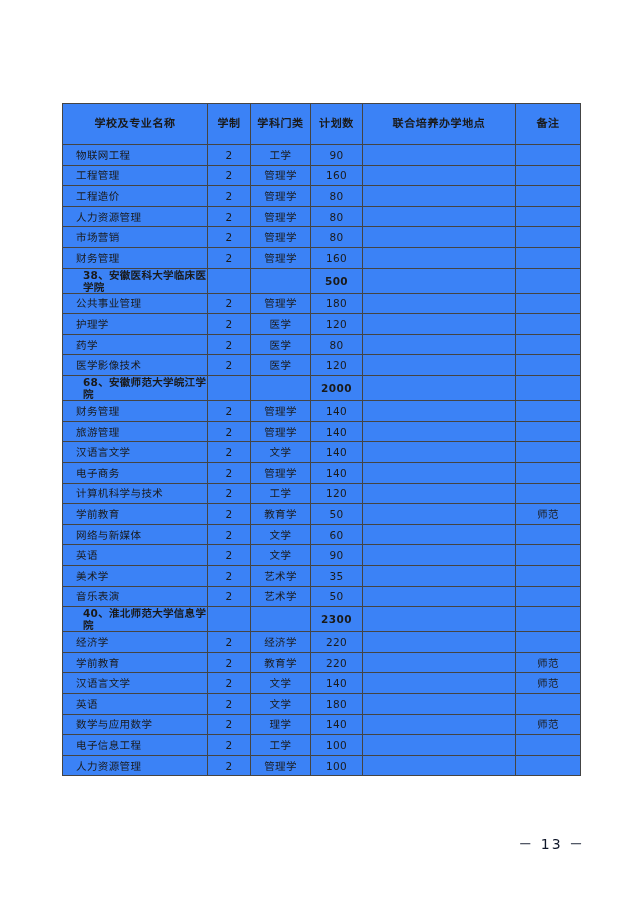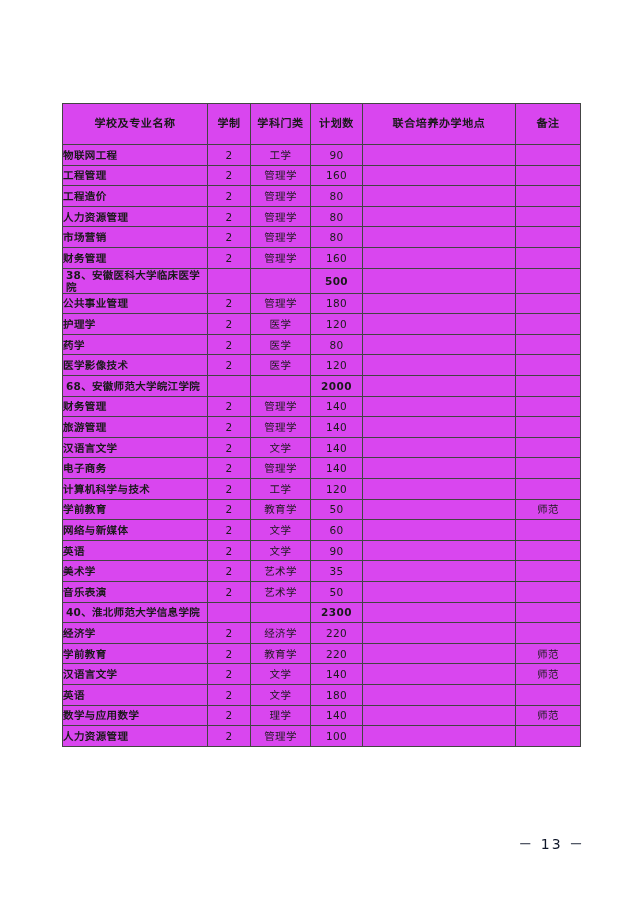--- a/index.html
+++ b/index.html
@@ -25,21 +25,21 @@
     height: 905px;
   }
 
   .plan-table {
     position: absolute;
     left: 62px;
     top: 103px;
     width: 518px;
     border-collapse: collapse;
     table-layout: fixed;
-    background: #d946ef;
+    background: #3b82f6;
   }
 
   .plan-table col.c-major  { width: 145px; }
   .plan-table col.c-years  { width: 43px;  }
   .plan-table col.c-cat    { width: 60px;  }
   .plan-table col.c-plan   { width: 52px;  }
   .plan-table col.c-site   { width: 153px; }
   .plan-table col.c-note   { width: 65px;  }
 
   .plan-table th,
@@ -58,36 +58,36 @@
     height: 41px;
     font-weight: bold;
     text-align: center;
     letter-spacing: 0.6px;
     font-size: 11px;
   }
 
   
   td.major {
     text-align: left;
+    padding-left: 13px;
     letter-spacing: 0.4px;
-    font-weight: bold;
   }
   td.years,
   td.cat,
   td.plan,
   td.note {
     text-align: center;
     letter-spacing: 0.4px;
   }
   td.site { text-align: center; }
 
   
   tr.section-row td.major {
     font-weight: bold;
-    padding-left: 3px;
+    padding-left: 20px;
     letter-spacing: 0.3px;
   }
   tr.section-row td.plan {
     font-weight: bold;
   }
 
   .page-number {
     position: absolute;
     right: 55px;
     top: 833px;
@@ -340,20 +340,28 @@
         </tr>
         <tr class="data-row">
           <td class="major">数学与应用数学</td>
           <td class="years">2</td>
           <td class="cat">理学</td>
           <td class="plan">140</td>
           <td class="site"></td>
           <td class="note">师范</td>
         </tr>
         <tr class="data-row">
+          <td class="major">电子信息工程</td>
+          <td class="years">2</td>
+          <td class="cat">工学</td>
+          <td class="plan">100</td>
+          <td class="site"></td>
+          <td class="note"></td>
+        </tr>
+        <tr class="data-row">
           <td class="major">人力资源管理</td>
           <td class="years">2</td>
           <td class="cat">管理学</td>
           <td class="plan">100</td>
           <td class="site"></td>
           <td class="note"></td>
         </tr>
       </tbody>
   </table>
 

